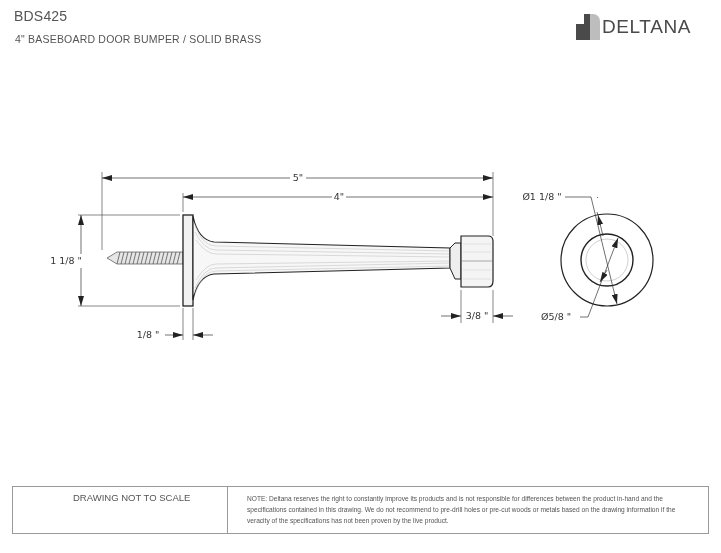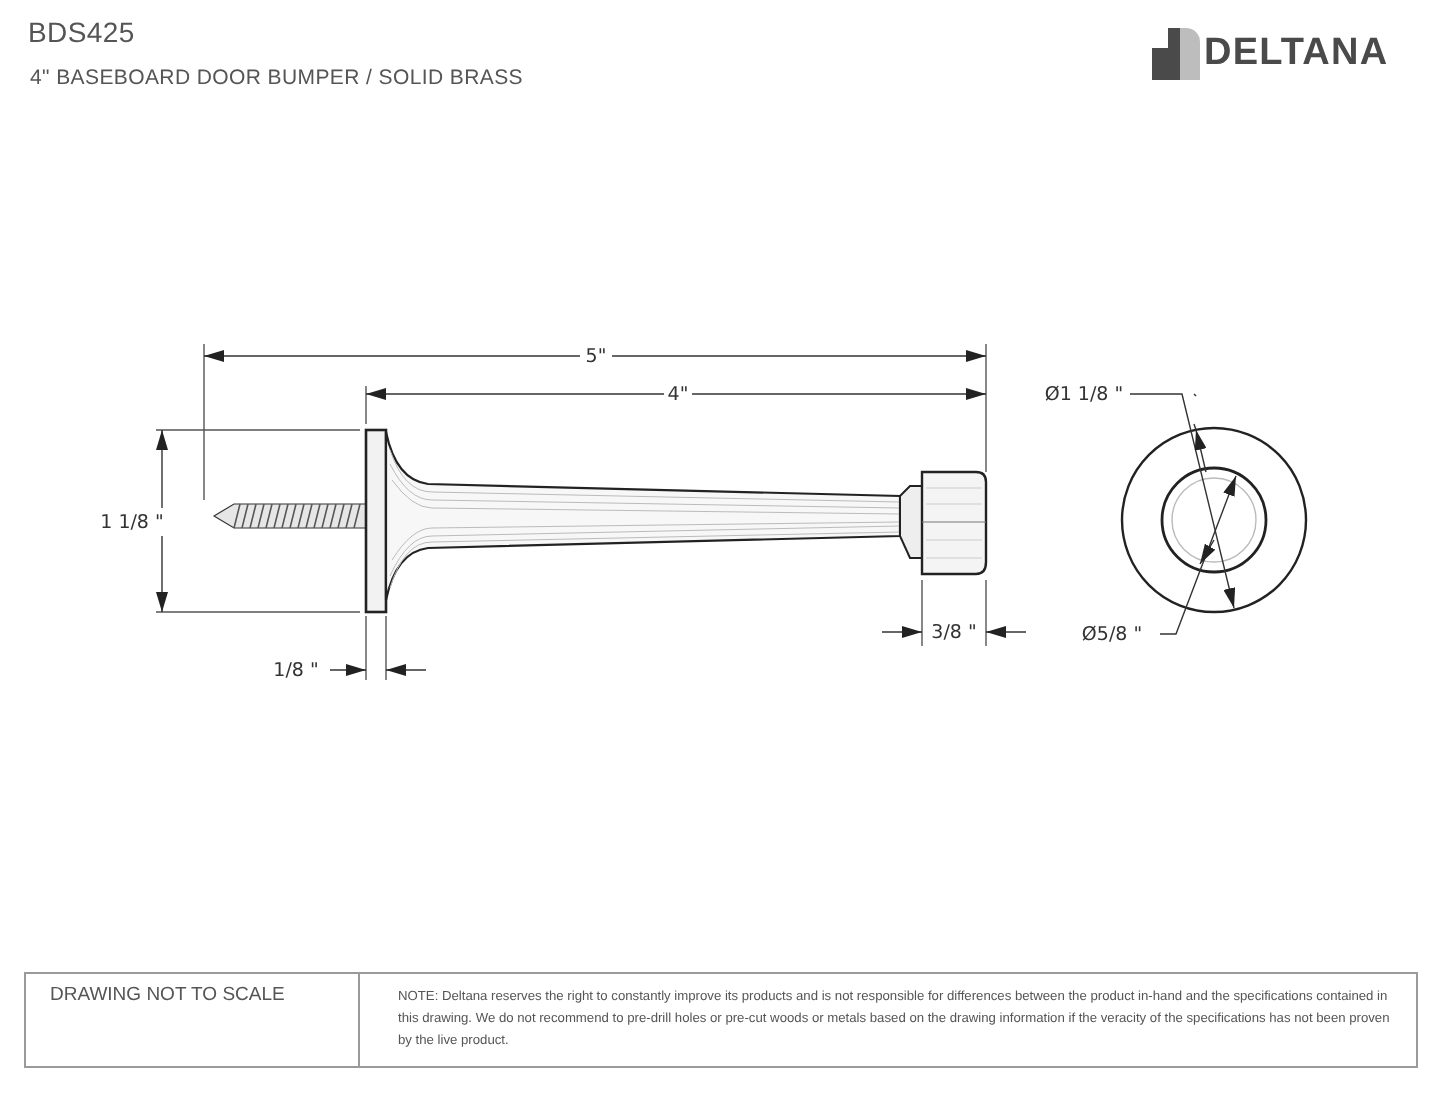--- a/index.html
+++ b/index.html
@@ -1,23 +1,23 @@
 <!DOCTYPE html>
 <html><head>
 <meta charset="utf-8">
 <style>
   html, body { margin:0; padding:0; background:#ffffff; }
   body { width:721px; height:553px; position:relative; overflow:hidden; font-family:"Liberation Sans", sans-serif; color:#555; }
   .title { position:absolute; left:14px; top:8px; font-size:14px; color:#555; letter-spacing:0.2px; }
   .subtitle { position:absolute; left:15px; top:33px; font-size:10.5px; color:#555; letter-spacing:0.2px; }
   .logo { position:absolute; left:576px; top:14px; width:130px; height:26px; }
-  .logo-text { position:absolute; left:26px; top:2px; font-size:19px; font-weight:bold; color:#4a4a4a; letter-spacing:0.6px; }
+  .logo-text { position:absolute; left:26px; top:2px; font-size:19px; font-weight:normal; color:#4a4a4a; letter-spacing:0.6px; }
   .drawing { position:absolute; left:0; top:0; }
   .dim { font-family:"DejaVu Sans", sans-serif; font-size:9.5px; fill:#333; }
-  .footer { position:absolute; left:12px; top:486px; width:697px; height:48px; border:1px solid #9a9a9a; box-sizing:border-box; display:flex; }
+  .footer { position:absolute; left:12px; top:486px; width:697px; height:48px; border:1px solid #9a9a9a; box-sizing:border-box; display:flex;padding-left:48px; }
   .footer-left { width:167px; border-right:1px solid #9a9a9a; padding:5px 0 0 12px; font-size:9.5px; color:#555; box-sizing:border-box; }
   .footer-right { flex:1; padding:6px 10px 0 19px; font-size:6.6px; line-height:11.2px; color:#555; box-sizing:border-box; }
 </style>
 </head>
 <body>
 
 <div class="title">BDS425</div>
 <div class="subtitle">4" BASEBOARD DOOR BUMPER / SOLID BRASS</div>
 
 <div class="logo">

